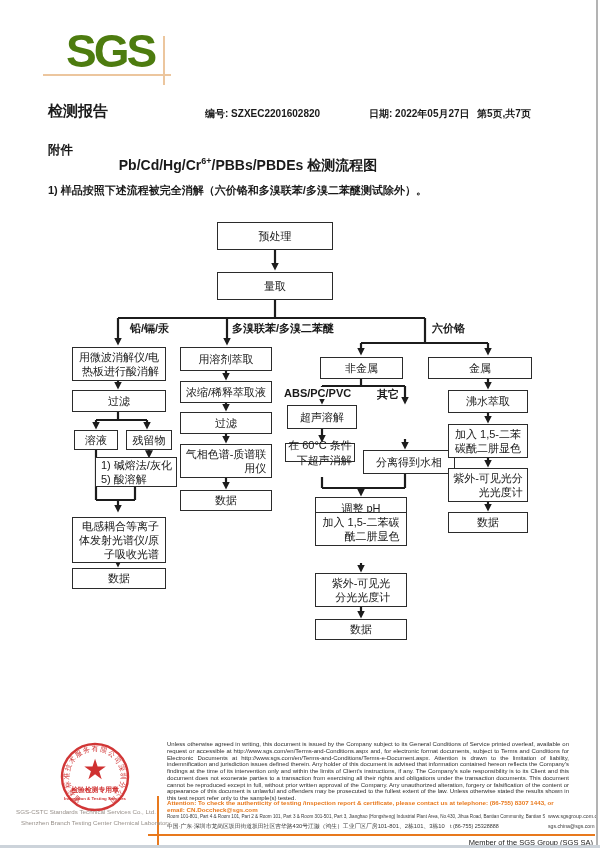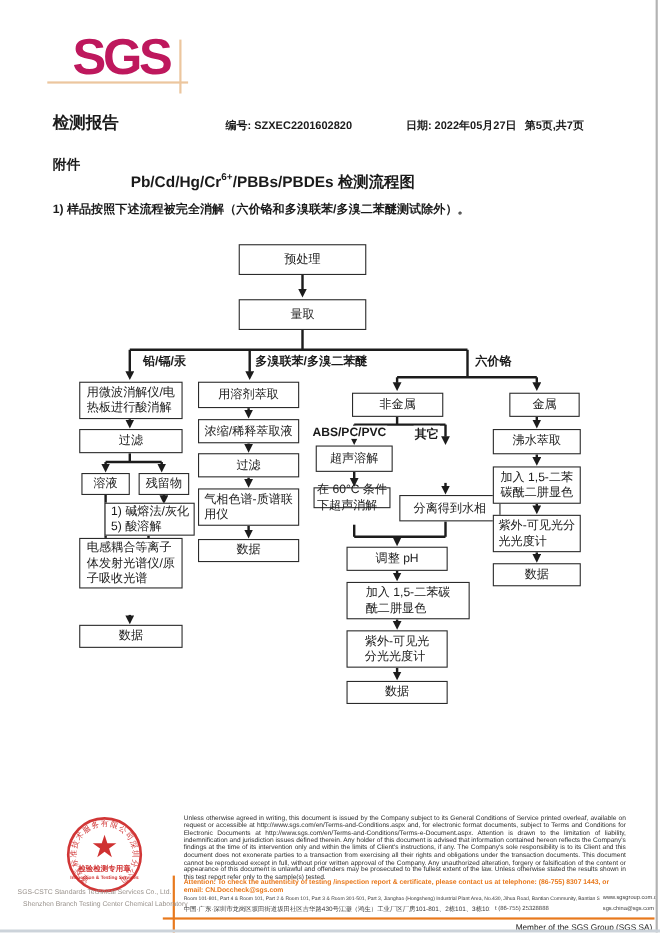--- a/index.html
+++ b/index.html
@@ -1,38 +1,38 @@
 <!DOCTYPE html>
 <html><head>
 <meta charset="utf-8">
 <style>
   html,body{margin:0;padding:0;background:#ffffff;}
   #page{position:relative;width:600px;height:848px;background:#ffffff;overflow:hidden;
         font-family:"Liberation Sans","DejaVu Sans",sans-serif;color:#1a1a1a;}
   .abs{position:absolute;}
   .box{position:absolute;box-sizing:border-box;border:1.4px solid #2b2b2b;background:#fff;
-       display:flex;align-items:center;justify-content:center;text-align:left;
+       display:flex;align-items:center;justify-content:center;text-align:right;
        font-size:11px;line-height:1.28;white-space:pre-line;z-index:2;padding:1px 2px;}
   .box.left{justify-content:flex-start;text-align:left;padding-left:5px;}
   .blabel{position:absolute;font-weight:bold;font-size:11px;white-space:nowrap;z-index:3;background:transparent;}
   .hdr{position:absolute;font-size:10px;font-weight:700;white-space:nowrap;}
   #connectors{position:absolute;left:0;top:0;z-index:1;pointer-events:none;}
   .tiny{position:absolute;font-size:6px;line-height:1.13;color:#2e2e2e;text-align:justify;}
   .orange{color:#e8791d;font-weight:bold;}
   .gray-co{position:absolute;font-size:6.2px;color:#98918b;white-space:nowrap;z-index:4;}
   .addr{position:absolute;white-space:nowrap;overflow:hidden;color:#3a3a3a;}
 </style>
 </head>
 <body>
 
 <div id="page">
 
   <div class="abs" style="left:43px;top:74px;width:128px;height:2px;background:#ecc69e;"></div>
   <div class="abs" style="left:163px;top:36px;width:2px;height:49px;background:#ecc69e;"></div>
-  <div class="abs" style="left:66px;top:29px;font-size:46px;font-weight:bold;line-height:0.98;color:#be185d;letter-spacing:-3px;">SGS</div>
+  <div class="abs" style="left:66px;top:29px;font-size:46px;font-weight:bold;line-height:0.98;color:#4d7c0f;letter-spacing:-3px;">SGS</div>
 
   <div class="abs" style="left:48px;top:102px;font-size:15px;font-weight:bold;">检测报告</div>
   <div class="hdr" style="left:205px;top:107px;">编号: SZXEC2201602820</div>
   <div class="hdr" style="left:369px;top:107px;">日期: 2022年05月27日</div>
   <div class="hdr" style="left:477px;top:107px;">第5页,共7页</div>
 
   <div class="abs" style="left:48px;top:142px;font-size:12.5px;font-weight:bold;">附件</div>
   <div class="abs" style="left:48px;top:156px;width:400px;text-align:center;font-size:14px;font-weight:bold;"><span>Pb/Cd/Hg/Cr</span><sup style="font-size:9px;">6+</sup><span>/PBBs/PBDEs 检测流程图</span></div>
   <div class="abs" style="left:48px;top:183px;font-size:11px;font-weight:600;">1)  样品按照下述流程被完全消解（六价铬和多溴联苯/多溴二苯醚测试除外）。</div>
 
@@ -94,44 +94,44 @@
   <div class="blabel" style="left:232px;top:321px;">多溴联苯/多溴二苯醚</div>
   <div class="blabel" style="left:432px;top:321px;">六价铬</div>
 
   <div class="box" style="left:72px;top:347px;width:94px;height:34px;">用微波消解仪/电
 热板进行酸消解</div>
   <div class="box" style="left:72px;top:390px;width:94px;height:22px;">过滤</div>
   <div class="box" style="left:74px;top:430px;width:44px;height:20px;">溶液</div>
   <div class="box" style="left:126px;top:430px;width:46px;height:20px;">残留物</div>
   <div class="box left" style="left:95px;top:457px;width:82px;height:30px;">1) 碱熔法/灰化
 5) 酸溶解</div>
-  <div class="box" style="left:72px;top:489px;width:94px;height:46px;">电感耦合等离子
+  <div class="box" style="left:72px;top:517px;width:94px;height:46px;">电感耦合等离子
 体发射光谱仪/原
 子吸收光谱</div>
   <div class="box" style="left:72px;top:568px;width:94px;height:21px;">数据</div>
 
   <div class="box" style="left:180px;top:347px;width:92px;height:24px;">用溶剂萃取</div>
   <div class="box" style="left:180px;top:381px;width:92px;height:22px;">浓缩/稀释萃取液</div>
   <div class="box" style="left:180px;top:412px;width:92px;height:22px;">过滤</div>
   <div class="box" style="left:180px;top:444px;width:92px;height:34px;">气相色谱-质谱联
 用仪</div>
   <div class="box" style="left:180px;top:490px;width:92px;height:21px;">数据</div>
 
   <div class="box" style="left:320px;top:357px;width:83px;height:22px;">非金属</div>
-  <div class="box" style="left:463px;top:357px;width:64px;height:22px;">金属</div>
+  <div class="box" style="left:428px;top:357px;width:104px;height:22px;">金属</div>
 
   <div class="blabel" style="left:283px;top:387px;background:#fff;padding:0 1px;">ABS/PC/PVC</div>
   <div class="blabel" style="left:376px;top:387px;background:#fff;padding:0 1px;">其它</div>
 
   <div class="box" style="left:287px;top:405px;width:70px;height:24px;">超声溶解</div>
   <div class="box" style="left:285px;top:443px;width:70px;height:19px;">在 60°C 条件
 下超声消解</div>
   <div class="box" style="left:363px;top:450px;width:92px;height:24px;">分离得到水相</div>
   <div class="box" style="left:315px;top:497px;width:92px;height:22px;">调整 pH</div>
-  <div class="box" style="left:315px;top:529px;width:112px;height:34px;">加入 1,5-二苯碳
+  <div class="box" style="left:315px;top:512px;width:92px;height:34px;">加入 1,5-二苯碳
 酰二肼显色</div>
   <div class="box" style="left:315px;top:573px;width:92px;height:34px;">紫外-可见光
 分光光度计</div>
   <div class="box" style="left:315px;top:619px;width:92px;height:21px;">数据</div>
 
   <div class="box" style="left:448px;top:390px;width:80px;height:23px;">沸水萃取</div>
   <div class="box" style="left:448px;top:424px;width:80px;height:34px;">加入 1,5-二苯
 碳酰二肼显色</div>
   <div class="box" style="left:448px;top:468px;width:80px;height:34px;">紫外-可见光分
 光光度计</div>

